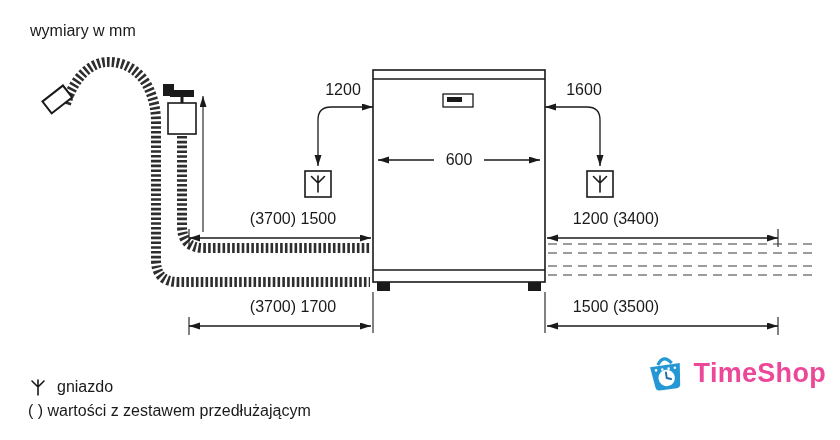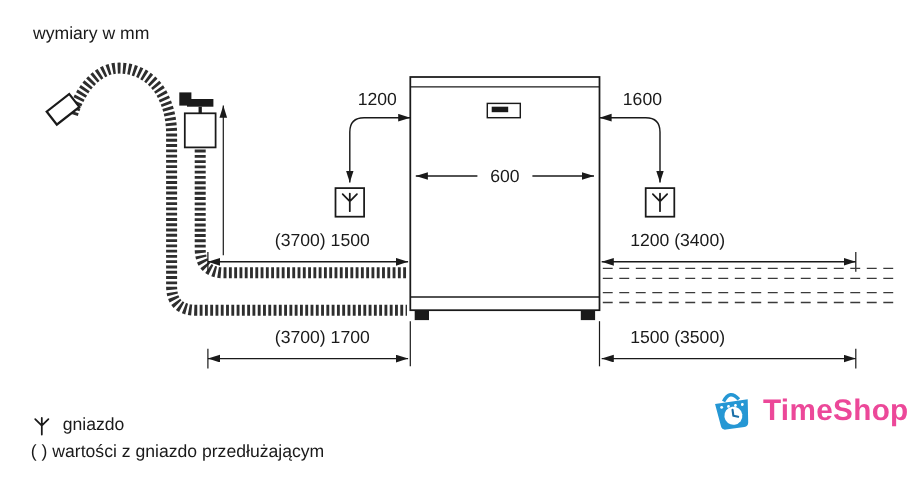--- a/index.html
+++ b/index.html
@@ -124,21 +124,21 @@
   </svg>
 
   <div class="legend">
     <div class="legend-row">
       <svg width="20" height="20" viewBox="0 0 20 20">
         <path class="glyph" d="M10,18 V10 M10,10 L4,4 M10,10 L16,4 M10,10 V3"></path>
       </svg>
       <span>gniazdo</span>
     </div>
     <div class="legend-row">
-      <span>( ) wartości z gniazdo przedłużającym</span>
+      <span>( ) wartości z zestawem przedłużającym</span>
     </div>
   </div>
 
   <div class="logo">
     <svg width="42" height="42" viewBox="0 0 42 42">
       <g transform="rotate(-8 21 21)">
         <path d="M14,12 Q21,1.5 28,12" stroke="#2597d4" stroke-width="3.2" fill="none"></path>
         <path d="M6,13 L36,13 L33.5,34 Q33,37.5 29.5,37.5 L12.5,37.5 Q9,37.5 8.5,34 Z" fill="#2597d4"></path>
         <circle cx="11.5" cy="17" r="1.3" fill="#ffffff"></circle>
         <circle cx="17.8" cy="17" r="1.3" fill="#ffffff"></circle>

